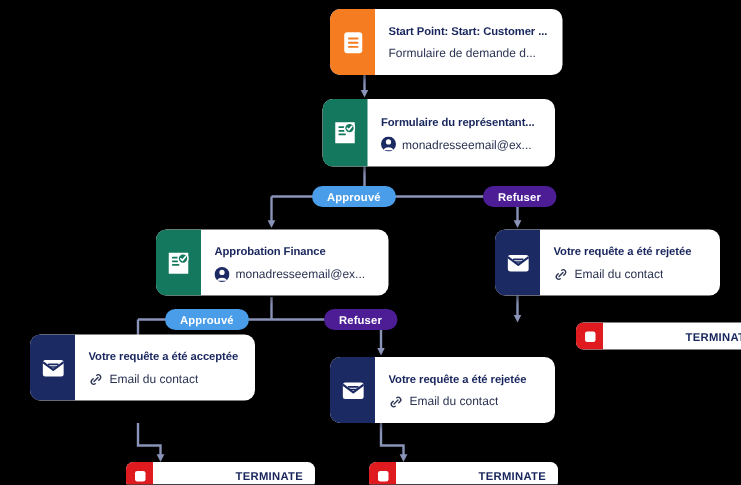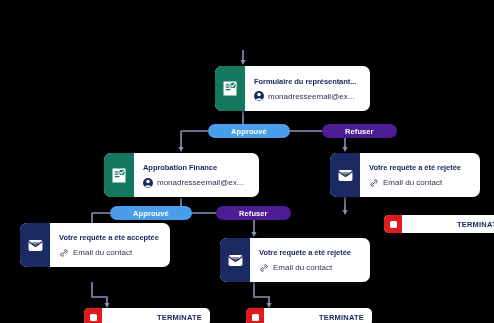--- a/index.html
+++ b/index.html
@@ -83,21 +83,21 @@
   .accent-green  { background: #13785d; }
   .accent-navy   { background: #1b2a63; }
 
   
   .badge {
     position: absolute;
     display: flex;
     align-items: center;
     justify-content: center;
     height: 14px;
-    padding: 0 23px;
+    padding: 0 10px;
     border-radius: 8px;
     font-size: 7.5px;
     font-weight: bold;
     color: #ffffff;
     white-space: nowrap;
     box-sizing: border-box;
     letter-spacing: 0.1px;
   }
   .badge-approve { background: #4a9de8; }
   .badge-reject  { background: #4c1d95; }
@@ -168,20 +168,36 @@
       <path d="M254,213 L254,235" marker-end="url(#arrow)"></path>
 
       <path d="M345,197 L345,213" marker-end="url(#arrow)"></path>
 
       <path d="M92,282 L92,297 L107,297 L107,306" marker-end="url(#arrow)"></path>
 
       <path d="M254,282 L254,297 L269,297 L269,306" marker-end="url(#arrow)"></path>
     </g>
   </svg>
 
+  <div class="node" style="left:220px; top:6px; width:155px; height:44px;">
+    <div class="node-icon accent-orange">
+      <svg width="13" height="15" viewBox="0 0 13 15">
+        <rect x="0.5" y="0.5" width="12" height="14" rx="2" fill="#ffffff"></rect>
+        <rect x="3" y="4" width="7" height="1.3" rx="0.6" fill="#f57c20"></rect>
+        <rect x="3" y="6.8" width="7" height="1.3" rx="0.6" fill="#f57c20"></rect>
+        <rect x="3" y="9.6" width="7" height="1.3" rx="0.6" fill="#f57c20"></rect>
+      </svg>
+    </div>
+    <div class="node-body">
+      <div class="node-title">Start Point: Start: Customer ...</div>
+      <div class="node-sub-row">
+        <div class="node-sub">Formulaire de demande d...</div>
+      </div>
+    </div>
+  </div>
 
   <div class="node" style="left:215px; top:66px; width:155px; height:45px;">
     <div class="node-icon accent-green">
       <svg width="14" height="15" viewBox="0 0 14 15">
         <path d="M0.5,0.5 H13.5 V14.5 H0.5 Z" fill="#ffffff" rx="1"></path>
         <rect x="2.6" y="3.2" width="5.4" height="1.2" rx="0.6" fill="#13785d"></rect>
         <rect x="2.6" y="5.6" width="4.2" height="1.2" rx="0.6" fill="#13785d"></rect>
         <rect x="2.6" y="8" width="5" height="1.2" rx="0.6" fill="#13785d"></rect>
         <circle cx="10" cy="4.4" r="3.3" fill="#13785d" stroke="#ffffff" stroke-width="1"></circle>
         <path d="M8.5,4.5 L9.6,5.6 L11.6,3.2" stroke="#ffffff" stroke-width="1.1" fill="none" stroke-linecap="round" stroke-linejoin="round"></path>

